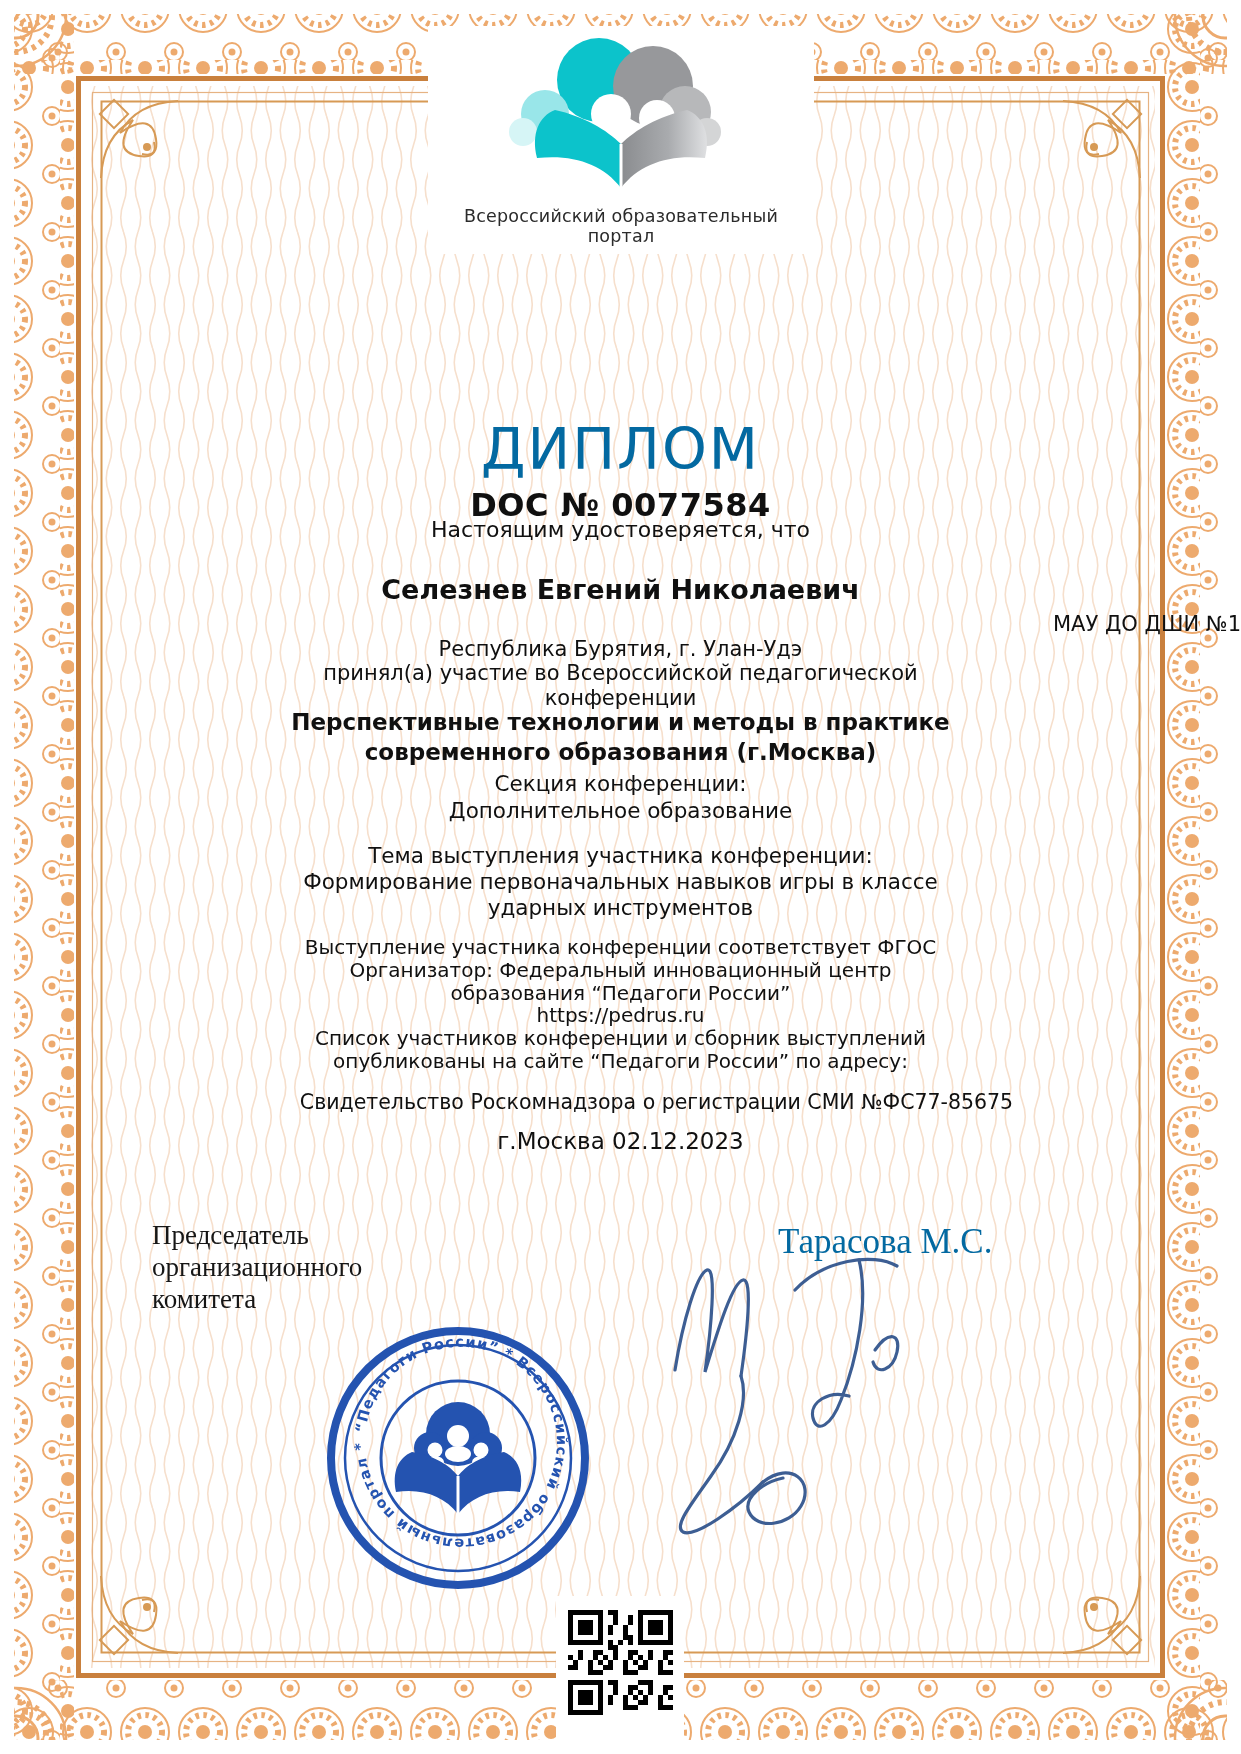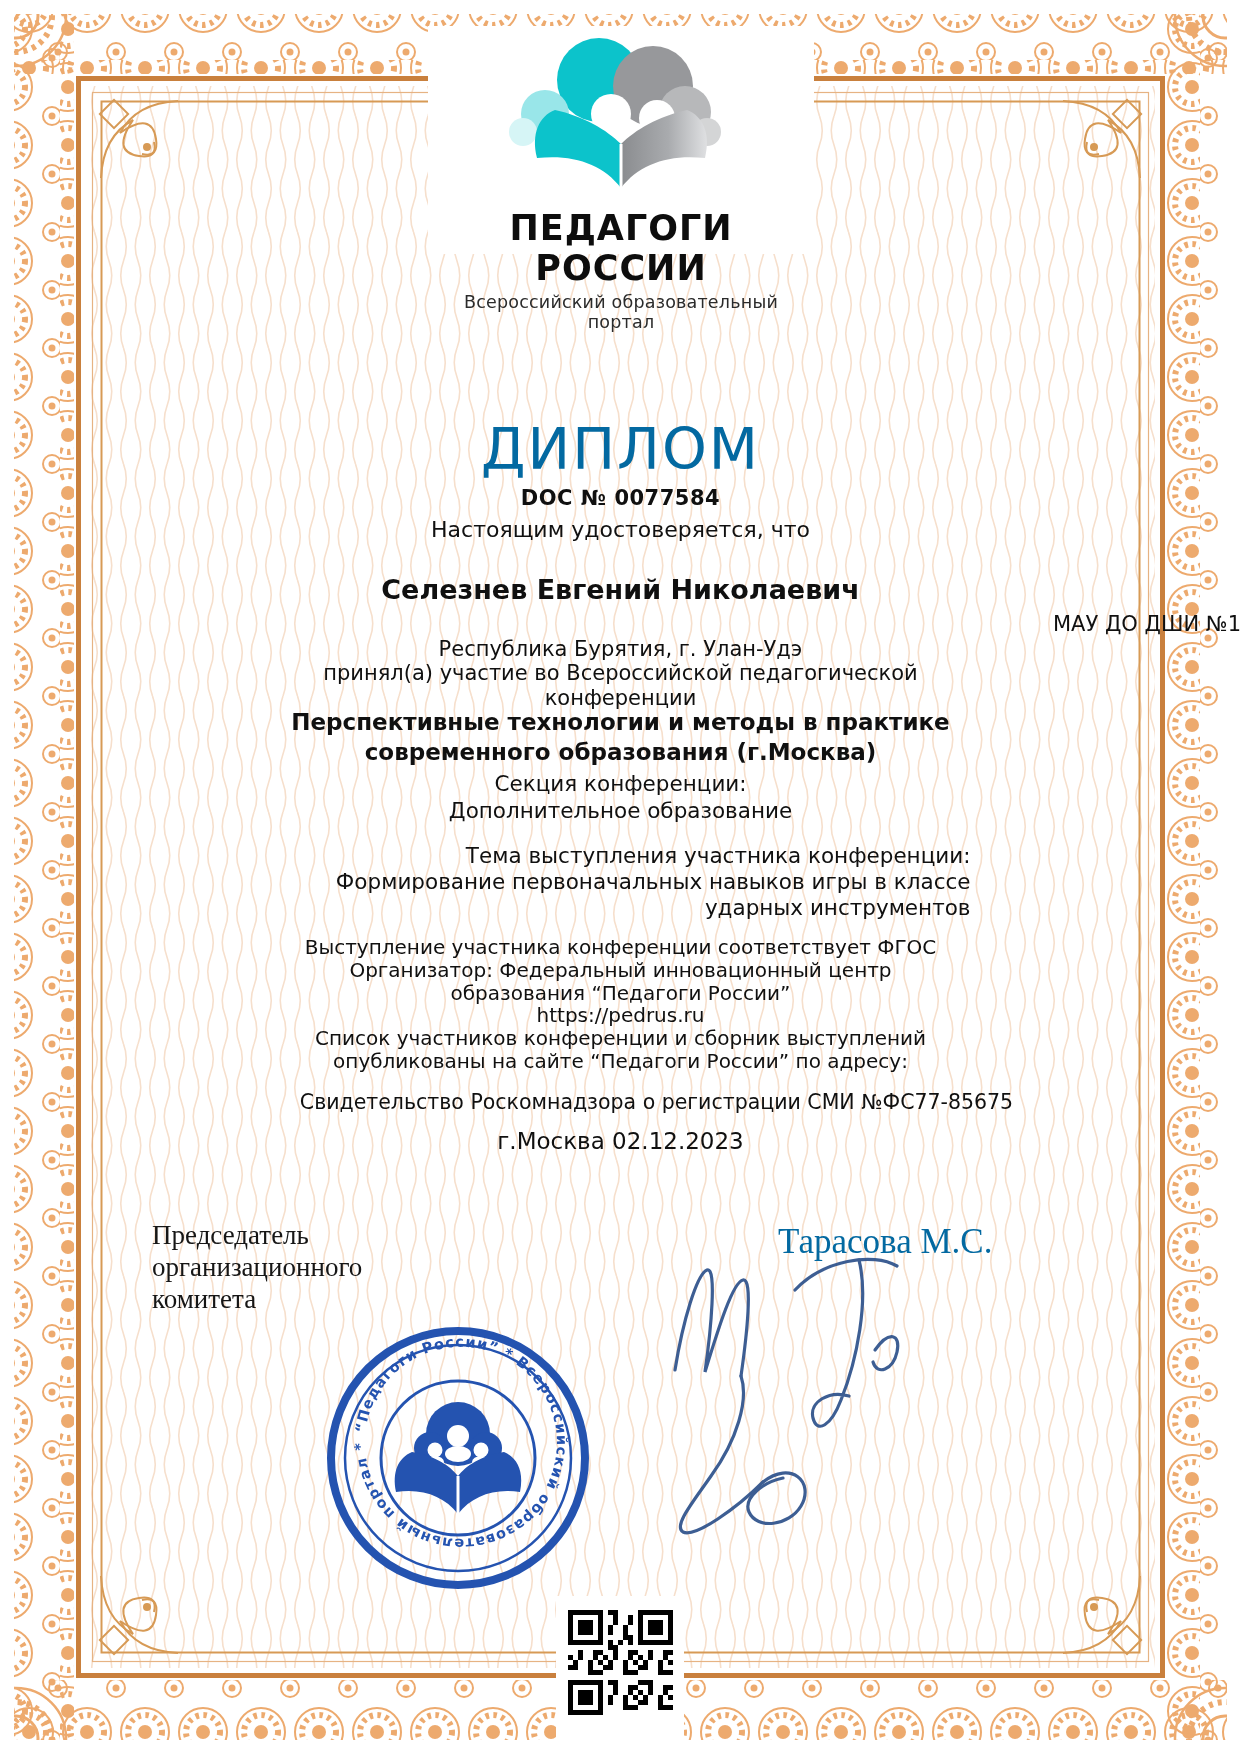--- a/index.html
+++ b/index.html
@@ -9,30 +9,30 @@
   }
   .decor{position:absolute;left:0;top:0;width:1241px;height:1754px;}
   .abs{position:absolute;left:0;width:100%;text-align:center;margin:0;}
   .center-narrow{left:50%;transform:translateX(-50%);}
   
   .logo-box{position:absolute;left:430px;top:28px;width:382px;text-align:center;}
   .logo-title{font-size:35px;font-weight:bold;letter-spacing:1px;color:#0d0d0d;margin-top:6px;}
   .logo-subtitle{font-size:17.5px;color:#2b2b2b;margin-top:4px;letter-spacing:.2px;}
   
   .diploma-title{top:416px;font-size:57px;letter-spacing:2px;color:#0369a1;}
-  .doc-number{top:486px;font-size:21px;font-weight:bold;letter-spacing:.5px;}
+  .doc-number{top:486px;font-size:32px;font-weight:bold;letter-spacing:.5px;}
   
   .certify{top:517px;font-size:22px;}
   .name{top:574px;font-size:27px;font-weight:bold;}
   .org{top:612px;font-size:21px;text-align:right;}
   .region{top:637px;font-size:21px;}
   .participation{top:661px;font-size:21px;line-height:1.17;width:640px;}
   .conference{top:707px;font-size:23px;font-weight:bold;line-height:1.32;width:680px;}
   .sectiongrp{top:770px;font-size:21.5px;line-height:1.26;}
-  .topicgrp{top:843px;font-size:21.5px;line-height:1.22;width:700px;text-align:right;}
+  .topicgrp{top:843px;font-size:21.5px;line-height:1.22;width:700px;}
   .infogrp{top:936px;font-size:20px;line-height:1.14;width:660px;}
   .infogrp p{margin:0;}
   .certline{top:1090px;font-size:20.5px;padding-left:36px;}
   .placedate{top:1128px;font-size:23px;}
   
   .chairman{position:absolute;left:152px;top:1220px;width:260px;text-align:left;
     font-family:"Liberation Serif","DejaVu Serif",serif;font-size:27px;line-height:1.18;color:#161616;}
   .signer{position:absolute;left:778px;top:1222px;width:300px;text-align:left;
     font-family:"Liberation Serif","DejaVu Serif",serif;font-size:35px;color:#0369a1;}
   .stamp{position:absolute;left:318px;top:1318px;width:280px;height:280px;}
@@ -167,21 +167,20 @@
           <ellipse cx="186" cy="120" rx="21" ry="13"></ellipse>
         <circle cx="96" cy="104" r="12"></circle>
           <ellipse cx="96" cy="124" rx="13" ry="8"></ellipse>
         <circle cx="222" cy="108" r="11"></circle>
           <ellipse cx="222" cy="126" rx="12" ry="7"></ellipse>
       </g>
       <path d="M 150 160 C 132 136 102 126 66 130 C 60 106 68 88 84 82 C 112 88 136 102 150 116 Z" fill="#0cc3cb"></path>
       <path d="M 150 160 C 168 136 198 126 234 130 C 240 106 232 88 216 82 C 188 88 164 102 150 116 Z" fill="url(#grayPage)"></path>
       <path d="M 150 116 L 150 160" stroke="#ffffff" stroke-width="3" fill="none"></path>
     </svg>
-    <div class="logo-title">ПЕДАГОГИ РОССИИ</div>
     <div class="logo-subtitle">Всероссийский образовательный портал</div>
   </div>
 
   <div class="abs diploma-title">ДИПЛОМ</div>
   <div class="abs doc-number">DOC № 0077584</div>
 
   <div class="abs certify">Настоящим удостоверяется, что</div>
   <div class="abs name">Селезнев Евгений Николаевич</div>
   <div class="abs org">МАУ ДО ДШИ №1</div>
   <div class="abs region">Республика Бурятия, г. Улан-Удэ</div>

